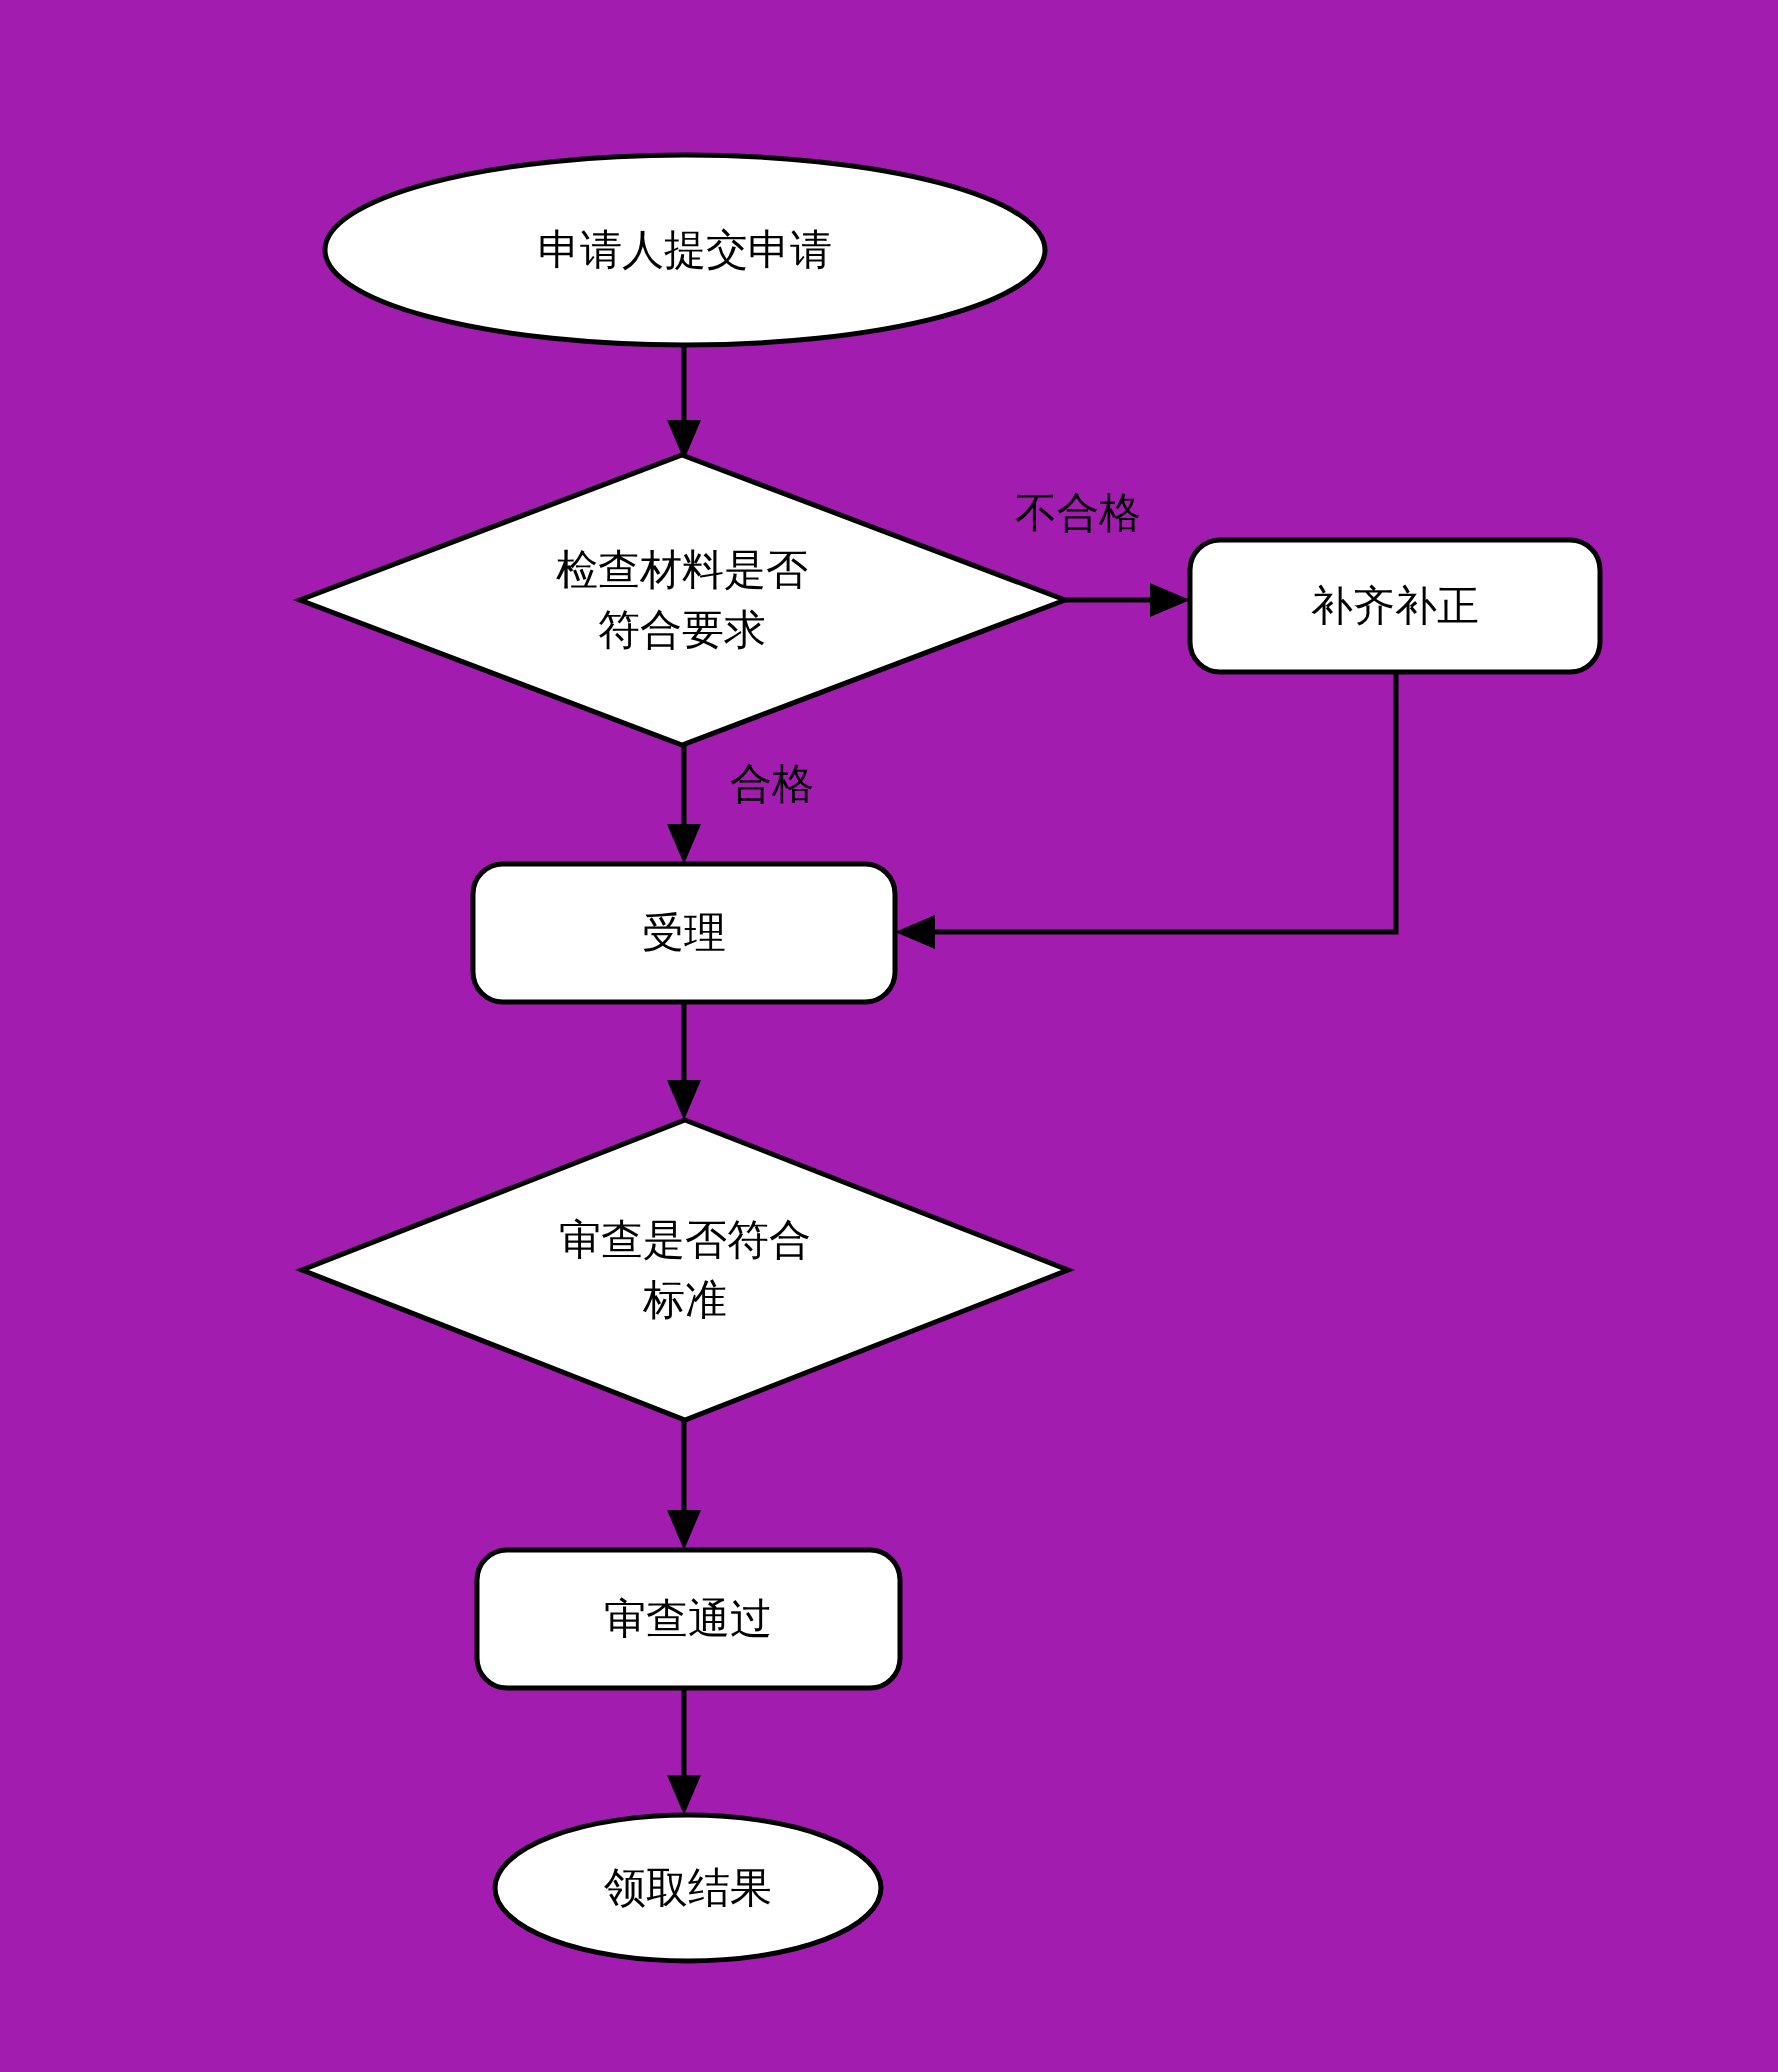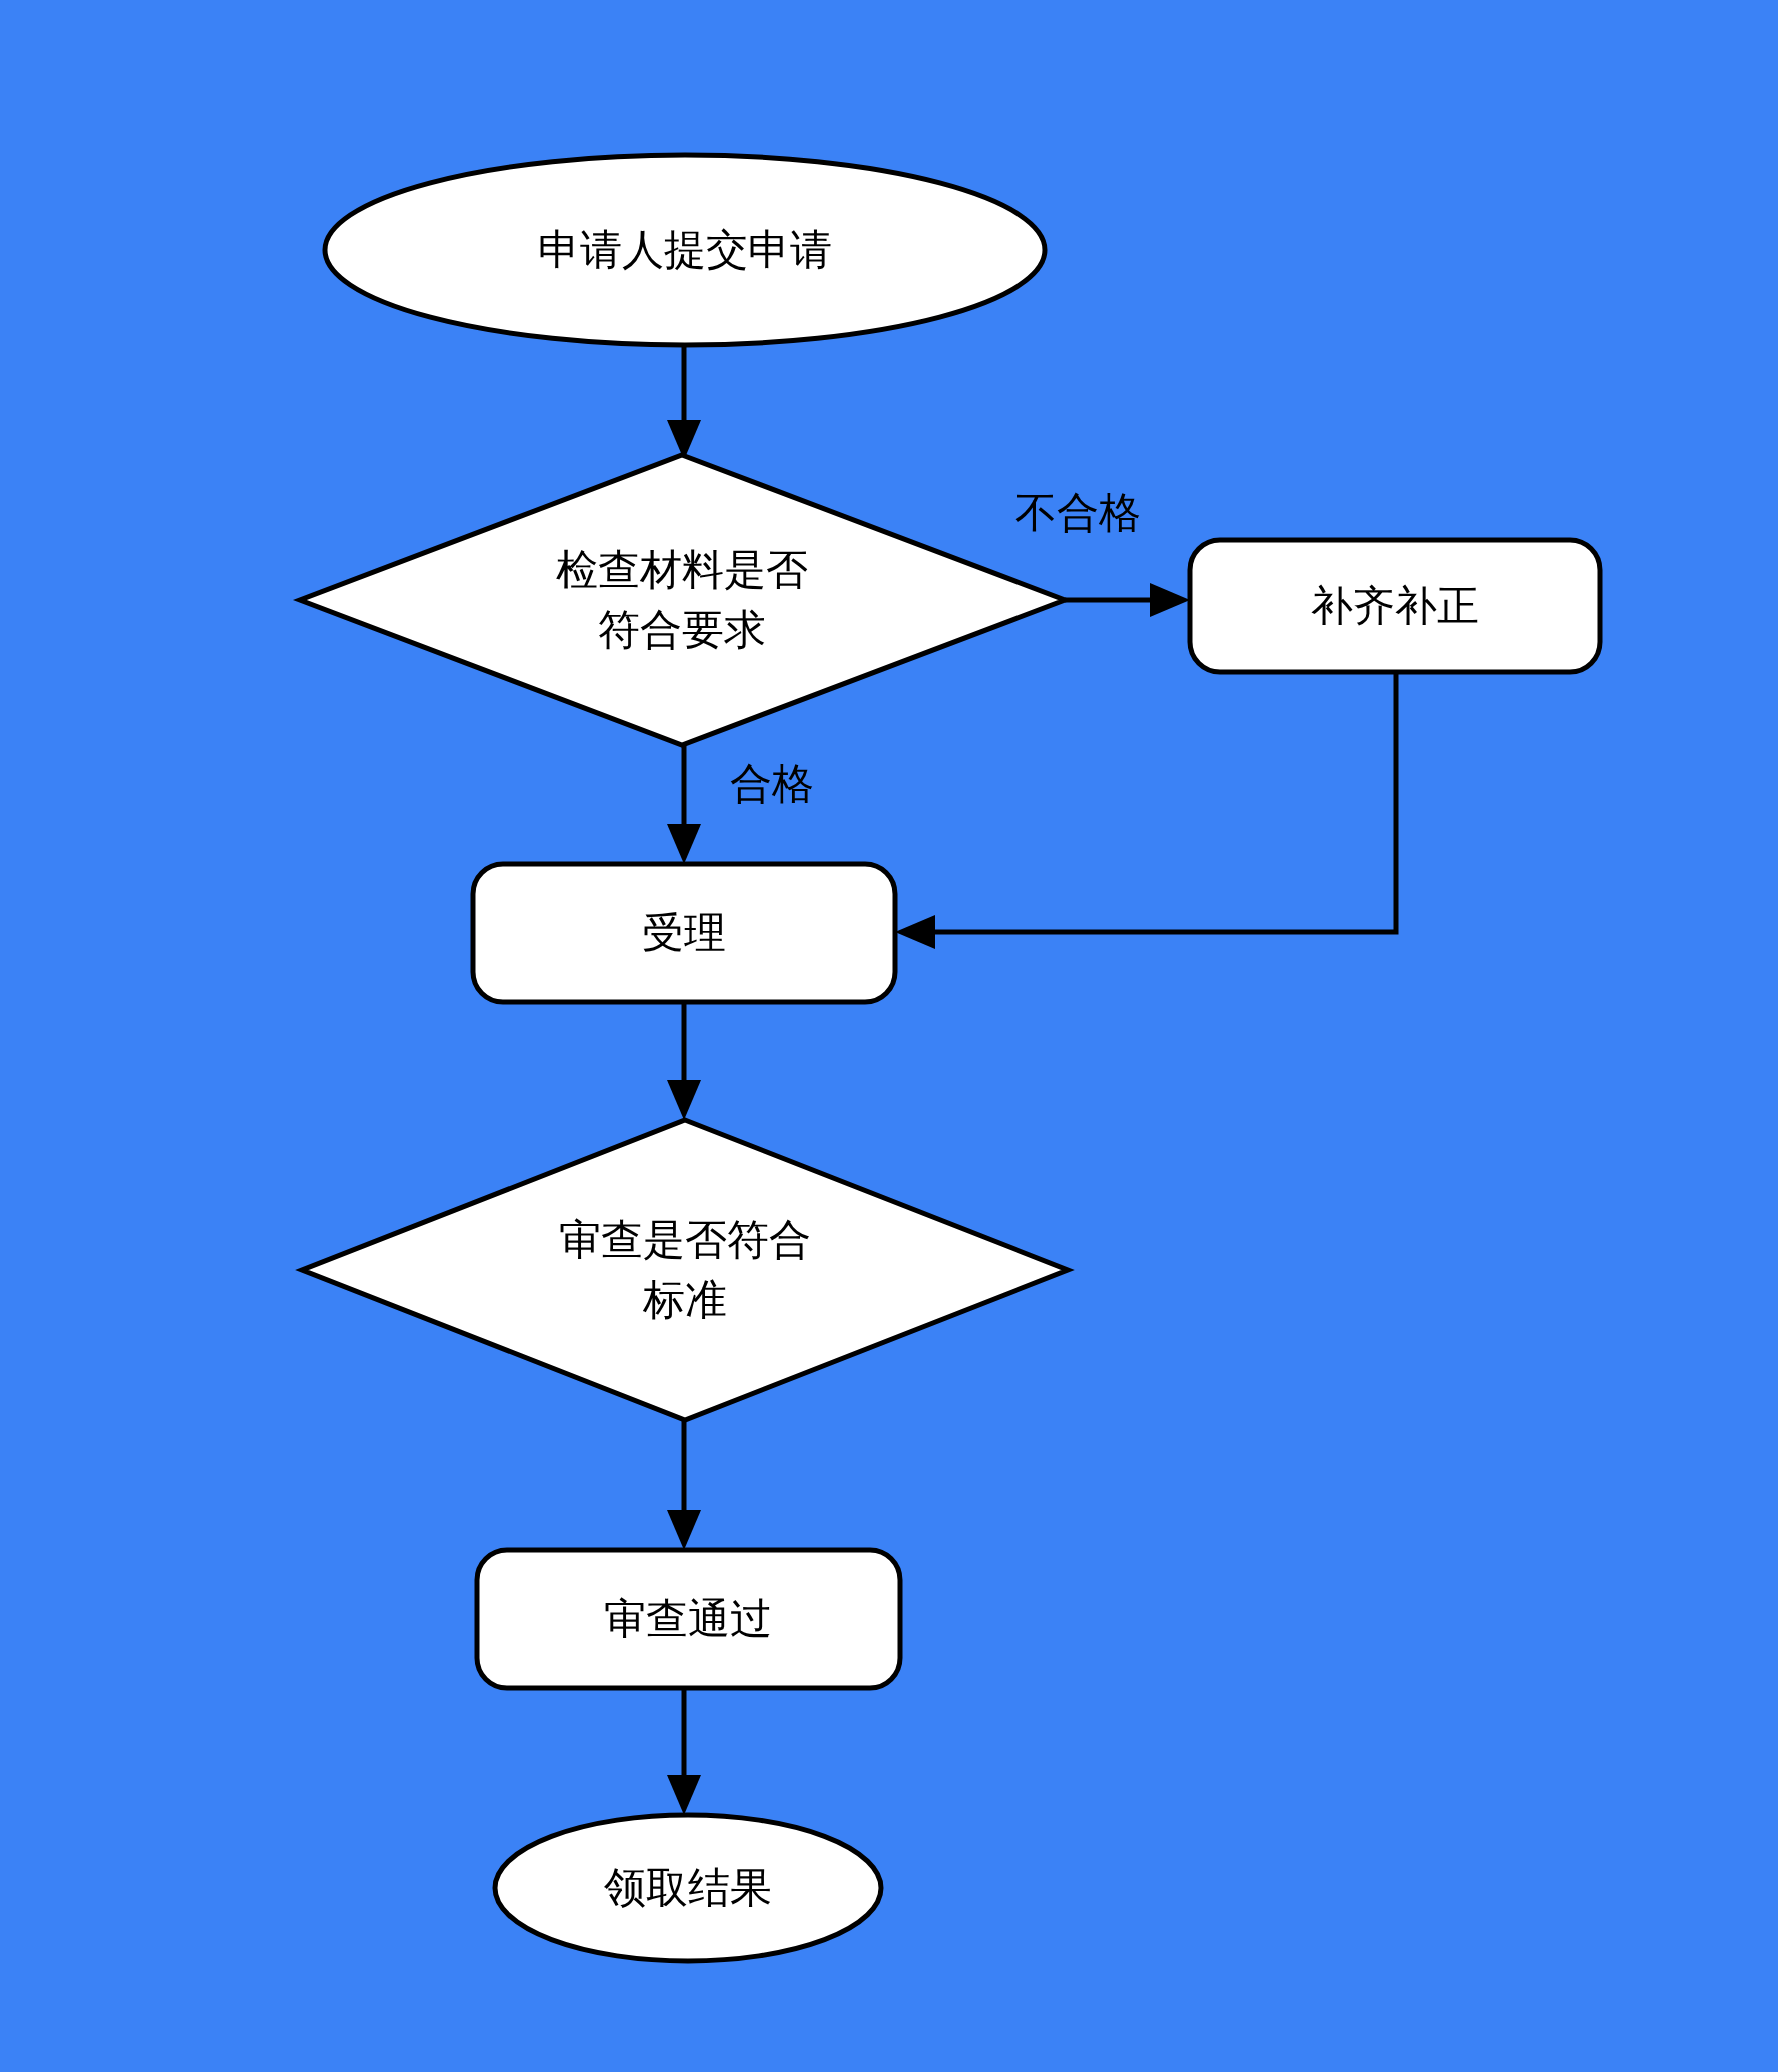--- a/index.html
+++ b/index.html
@@ -8,21 +8,21 @@
     padding: 0;
     background: #ffffff;
   }
   body {
     font-family: "DejaVu Sans", "Liberation Sans", sans-serif;
   }
   #canvas-wrap {
     position: relative;
     width: 1778px;
     height: 2072px;
-    background: #3b82f6;
+    background: #a21caf;
     overflow: hidden;
   }
   #flow-svg {
     position: absolute;
     top: 0;
     left: 0;
     width: 1778px;
     height: 2072px;
     display: block;
   }

